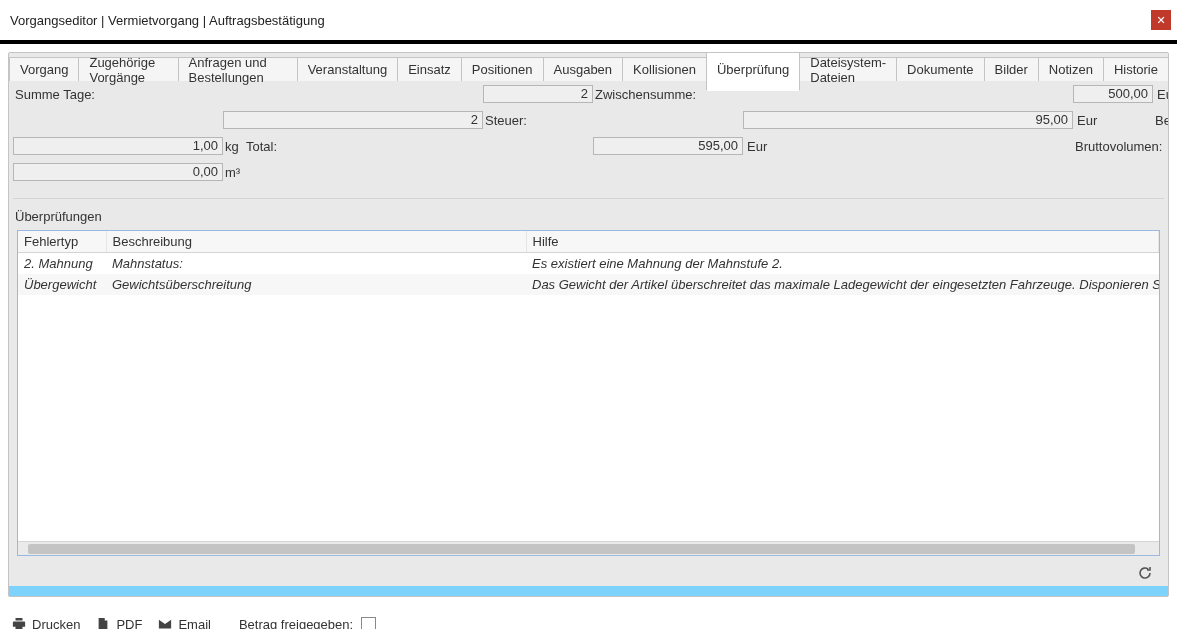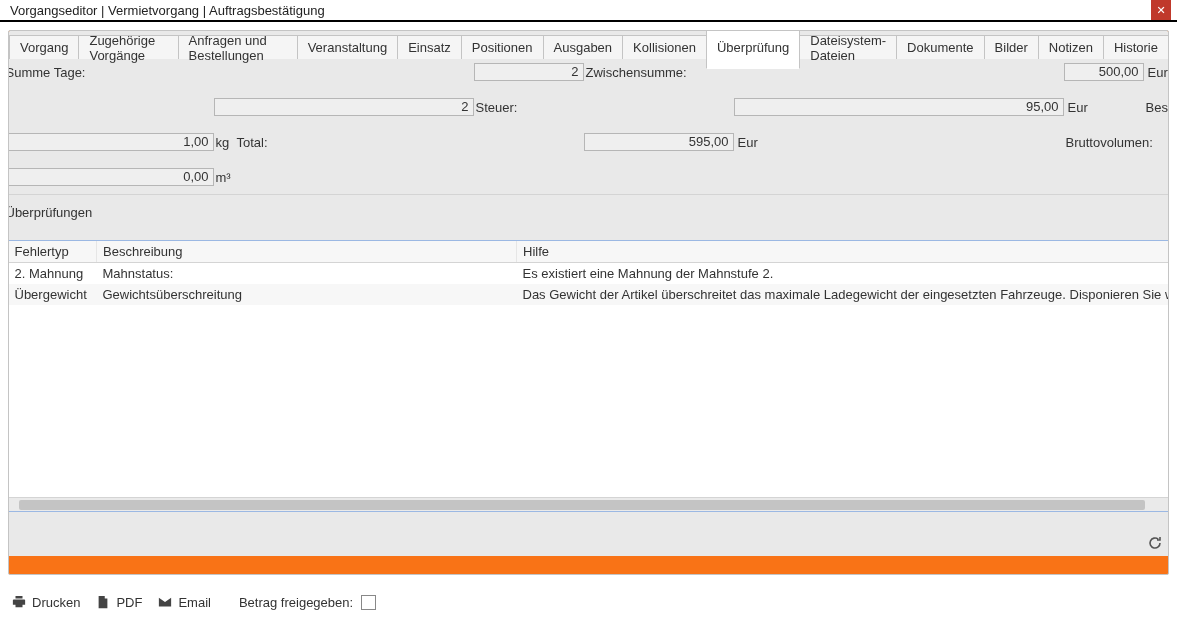--- a/index.html
+++ b/index.html
@@ -7,43 +7,42 @@
     margin: 0; padding: 0;
     width: 1177px; height: 629px;
     font-family: "Segoe UI", Tahoma, Arial, sans-serif;
     font-size: 13px;
     color: #333;
     background: #fff;
     overflow: hidden;
   }
   .titlebar {
     display: flex; align-items: center; justify-content: space-between;
-    height: 22px;
+    height: 44px;
     padding: 0 6px 0 10px;
     background: #fff;
-    border-bottom: 2px solid #000000;
+    border-bottom: 4px solid #000000;
   }
   .titlebar .title { font-size: 13px; color: #222; }
   .close-btn {
     width: 20px; height: 20px;
     background: #c0392b;
     color: #fff;
     display: flex; align-items: center; justify-content: center;
     font-size: 11px; line-height: 1;
     cursor: pointer;
   }
   .main-frame {
     margin: 8px;
     border: 1px solid #c4c4c4;
     border-radius: 2px;
-    background: #f97316;
+    background: #7dd3fc;
     height: 545px;
     display: flex; flex-direction: column;
     overflow: hidden;
-    align-items: center;
   }
   .tabs {
     display: flex;
     align-items: flex-end;
     height: 28px;
     gap: 0;
     padding-top: 4px;
     background: #e9e9e9;
     border-bottom: 1px solid #bfbfbf;
   }
@@ -67,21 +66,21 @@
     top: 11px;
     height: 43px;
   }
   .tab-content {
     background: #e9e9e9;
     padding: 4px 4px 2px 4px;
   }
   .summary-grid {
     display: grid;
     grid-template-columns: 210px 260px 110px 150px 330px 80px 30px;
-    row-gap: 17px;
+    row-gap: 8px;
     align-items: center;
     font-size: 13px;
     margin-bottom: 2px;
   }
   .summary-grid .lbl { color: #333; padding-left: 2px; white-space: nowrap; }
   .summary-grid .val-box {
     border: 1px solid #b6b6b6;
     background: #efefef;
     height: 18px;
     padding: 0 4px;
@@ -94,27 +93,27 @@
   .weight-icon {
     font-size: 9px; color: #666; font-weight: bold;
     display: inline-block;
     line-height: 1.1;
   }
   .section-header {
     padding: 10px 2px 4px 2px;
     font-size: 13px;
     color: #333;
     border-top: 1px solid #d4d4d4;
-    margin-top: 8px;
+    margin-top: 17px;
   }
   .table-wrap {
     border: 1px solid #9bb8e3;
     background: #fff;
-    height: 272px;
-    margin: 16px 4px;
+    height: 326px;
+    margin: 2px 4px;
     overflow: hidden;
     display: flex; flex-direction: column;
   }
   table.grid {
     width: 100%;
     border-collapse: collapse;
     font-size: 13px;
     table-layout: fixed;
   }
   table.grid th {
@@ -125,20 +124,21 @@
     border-right: 1px solid #e6e6e6;
     padding: 3px 6px;
     color: #333;
   }
   table.grid td {
     padding: 3px 6px;
     border-bottom: 0;
     white-space: nowrap;
     overflow: hidden;
     text-overflow: clip;
+    font-style: italic;
   }
   table.grid tr.alt { background: #f7f7f7; }
   .table-body-fill { flex: 1; background: #fff; }
   .hscroll {
     height: 14px;
     background: #eaeaea;
     border-top: 1px solid #d4d4d4;
     margin: 0;
     position: relative;
   }

